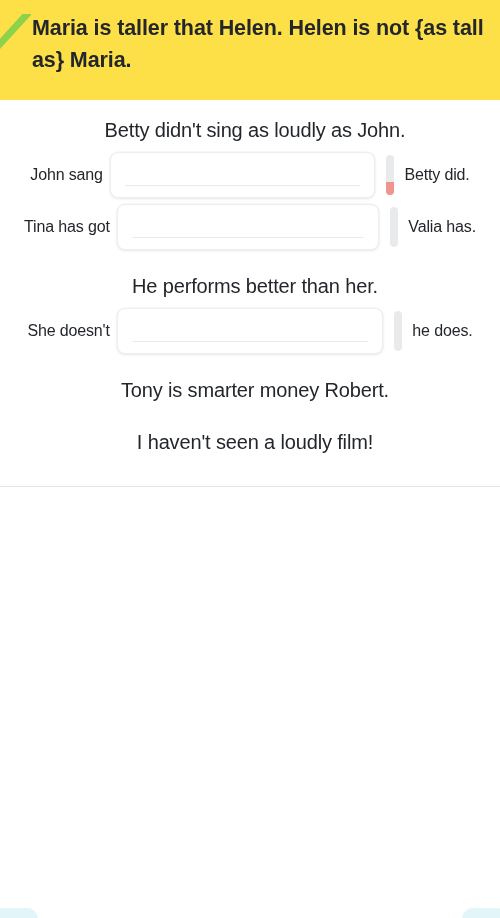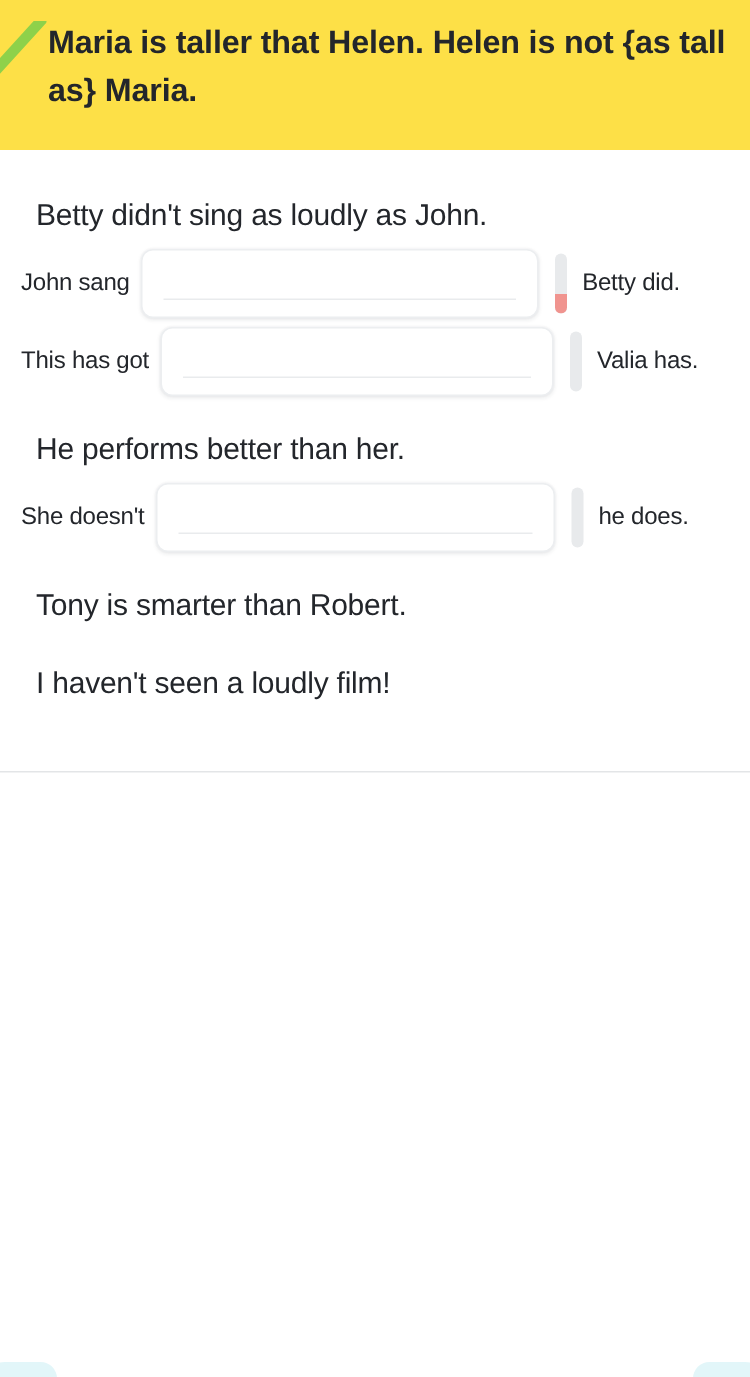--- a/index.html
+++ b/index.html
@@ -43,22 +43,23 @@
     font-weight: 700;
     letter-spacing: -0.1px;
     color: #23262b;
     white-space: pre-wrap;
     width: 470px;
     flex: 0 0 470px;
   }
 
   
   .exercise-list {
-    padding: 14px;
+    padding: 0;
     margin: 0;
+    text-align: center;
   }
   .exercise {
     padding: 0;
   }
   .prompt {
     font-size: 20px;
     line-height: 26px;
     color: #23262b;
     padding: 17px 0 9px 10px;
     letter-spacing: -0.15px;
@@ -173,33 +174,33 @@
 
   <div class="exercise">
     <div class="prompt">Betty didn't sing as loudly as John.</div>
     <div class="answer-line">
       <span class="seg">John sang </span><span class="gap-input gap-w1"></span><span class="status-pill wrong"></span><span class="seg"> Betty did.</span>
     </div>
   </div>
 
   <div class="exercise">
     <div class="answer-line">
-      <span class="seg">This has got </span><span class="gap-input gap-w2"></span><span class="status-pill"></span><span class="seg"> Valia has.</span>
+      <span class="seg">Tina has got </span><span class="gap-input gap-w2"></span><span class="status-pill"></span><span class="seg"> Valia has.</span>
     </div>
   </div>
 
   <div class="exercise">
     <div class="prompt">He performs better than her.</div>
     <div class="answer-line">
       <span class="seg">She doesn't </span><span class="gap-input gap-w3"></span><span class="status-pill"></span><span class="seg"> he does.</span>
     </div>
   </div>
 
   <div class="exercise">
-    <div class="prompt">Tony is smarter than Robert.</div>
+    <div class="prompt">Tony is smarter money Robert.</div>
   </div>
 
   <div class="exercise">
     <div class="prompt">I haven't seen a loudly film!</div>
   </div>
 
 </div>
 
 <div class="divider"></div>
 

